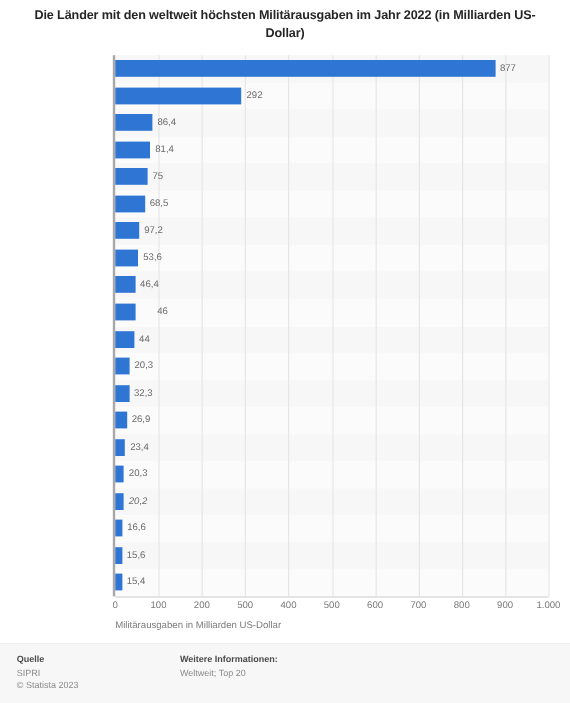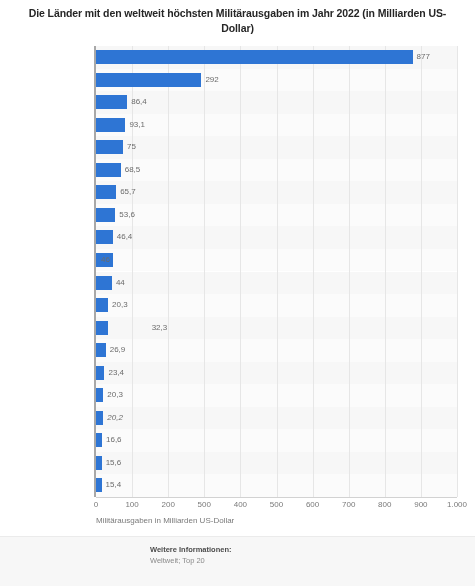--- a/index.html
+++ b/index.html
@@ -212,57 +212,57 @@
       <div class="row" style="top: 22.55px;">
         <div class="bar" style="width: 105.412px; background: rgb(46, 117, 212);"></div>
         <div class="bar-value" style="left: 105.412px;">292</div>
       </div>
       <div class="row" style="top: 45.1px;">
         <div class="bar" style="width: 31.1904px; background: rgb(46, 117, 212);"></div>
         <div class="bar-value" style="left: 31.1904px;">86,4</div>
       </div>
       <div class="row" style="top: 67.65px;">
         <div class="bar" style="width: 29.3854px; background: rgb(46, 117, 212);"></div>
-        <div class="bar-value" style="left: 29.3854px;">93,1</div>
+        <div class="bar-value" style="left: 29.3854px;">81,4</div>
       </div>
       <div class="row" style="top: 90.2px;">
         <div class="bar" style="width: 27.075px; background: rgb(46, 117, 212);"></div>
         <div class="bar-value" style="left: 27.075px;">75</div>
       </div>
       <div class="row" style="top: 112.75px;">
         <div class="bar" style="width: 24.7285px; background: rgb(46, 117, 212);"></div>
         <div class="bar-value" style="left: 24.7285px;">68,5</div>
       </div>
       <div class="row" style="top: 135.3px;">
         <div class="bar" style="width: 20.1438px; background: rgb(46, 117, 212);"></div>
-        <div class="bar-value" style="left: 20.1438px;">65,7</div>
+        <div class="bar-value" style="left: 20.1438px;">97,2</div>
       </div>
       <div class="row" style="top: 157.85px;">
         <div class="bar" style="width: 19.3496px; background: rgb(46, 117, 212);"></div>
         <div class="bar-value" style="left: 19.3496px;">53,6</div>
       </div>
       <div class="row" style="top: 180.4px;">
         <div class="bar" style="width: 16.7504px; background: rgb(46, 117, 212);"></div>
         <div class="bar-value" style="left: 16.7504px;">46,4</div>
       </div>
       <div class="row" style="top: 202.95px;">
         <div class="bar" style="width: 16.606px; background: rgb(46, 117, 212);"></div>
-        <div class="bar-value" style="left: 1px;">46</div>
+        <div class="bar-value" style="left: 31px;">46</div>
       </div>
       <div class="row" style="top: 225.5px;">
         <div class="bar" style="width: 15.884px; background: rgb(46, 117, 212);"></div>
         <div class="bar-value" style="left: 15.884px;">44</div>
       </div>
       <div class="row" style="top: 248.05px;">
         <div class="bar" style="width: 12.0935px; background: rgb(46, 117, 212);"></div>
         <div class="bar-value" style="left: 12.0935px;">20,3</div>
       </div>
       <div class="row" style="top: 270.6px;">
         <div class="bar" style="width: 11.6603px; background: rgb(46, 117, 212);"></div>
-        <div class="bar-value" style="left: 11.6603px; margin-left: 40px;">32,3</div>
+        <div class="bar-value" style="left: 11.6603px;">32,3</div>
       </div>
       <div class="row" style="top: 293.15px;">
         <div class="bar" style="width: 9.7109px; background: rgb(46, 117, 212);"></div>
         <div class="bar-value" style="left: 9.7109px;">26,9</div>
       </div>
       <div class="row" style="top: 315.7px;">
         <div class="bar" style="width: 8.4474px; background: rgb(46, 117, 212);"></div>
         <div class="bar-value" style="left: 8.4474px;">23,4</div>
       </div>
       <div class="row" style="top: 338.25px;">
@@ -301,17 +301,22 @@
     <div class="xtick" style="left: 216.6px;">600</div>
     <div class="xtick" style="left: 252.7px;">700</div>
     <div class="xtick" style="left: 288.8px;">800</div>
     <div class="xtick" style="left: 324.9px;">900</div>
     <div class="xtick" style="left: 361px;">1.000</div>
   </div>
 <div id="x-axis-label">Militärausgaben in Milliarden US-Dollar</div>
 
 <div id="footer-divider"></div>
 <div id="footer">
+  <div class="footer-block" id="footer-source">
+    <div class="footer-head">Quelle</div>
+    <div class="footer-line">SIPRI</div>
+    <div class="footer-line">© Statista 2023</div>
+  </div>
   <div class="footer-block" id="footer-more">
     <div class="footer-head">Weitere Informationen:</div>
     <div class="footer-line">Weltweit; Top 20</div>
   </div>
 </div>
 
 </body></html>

